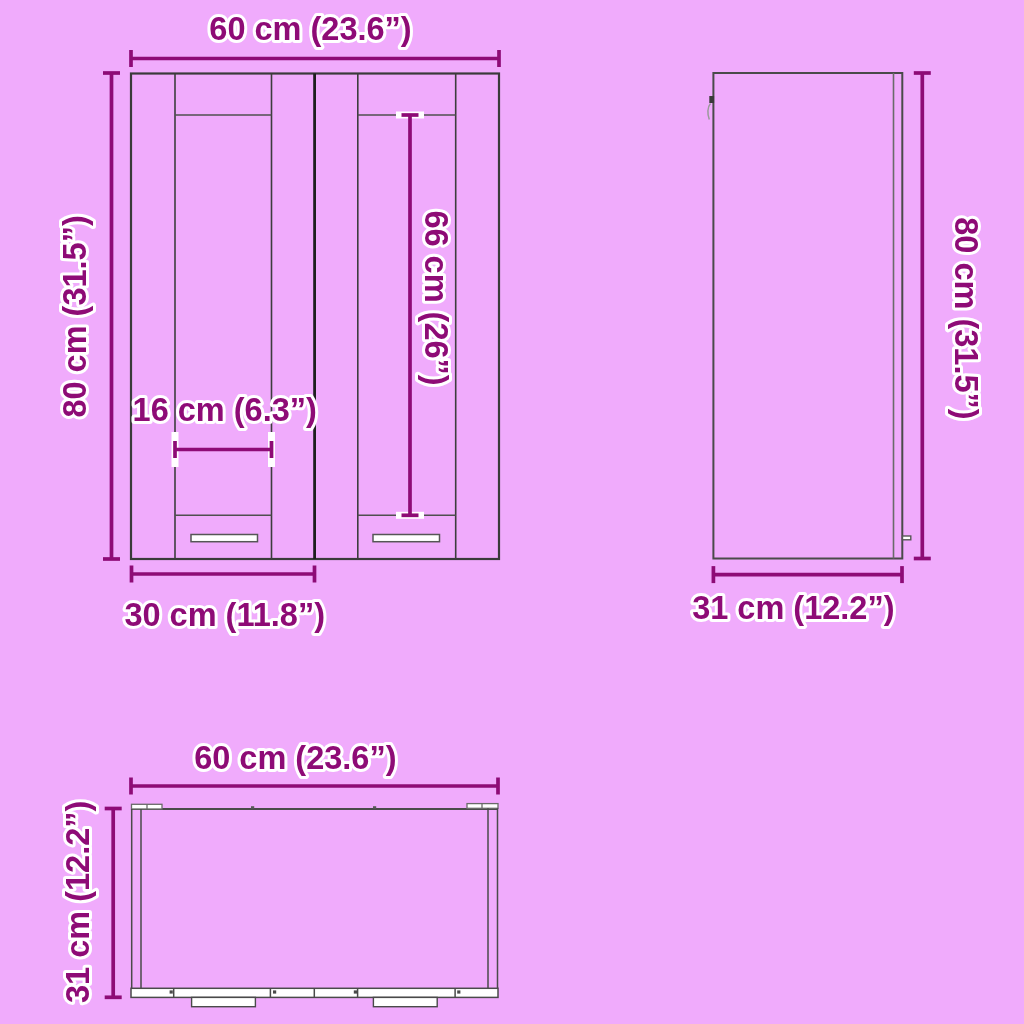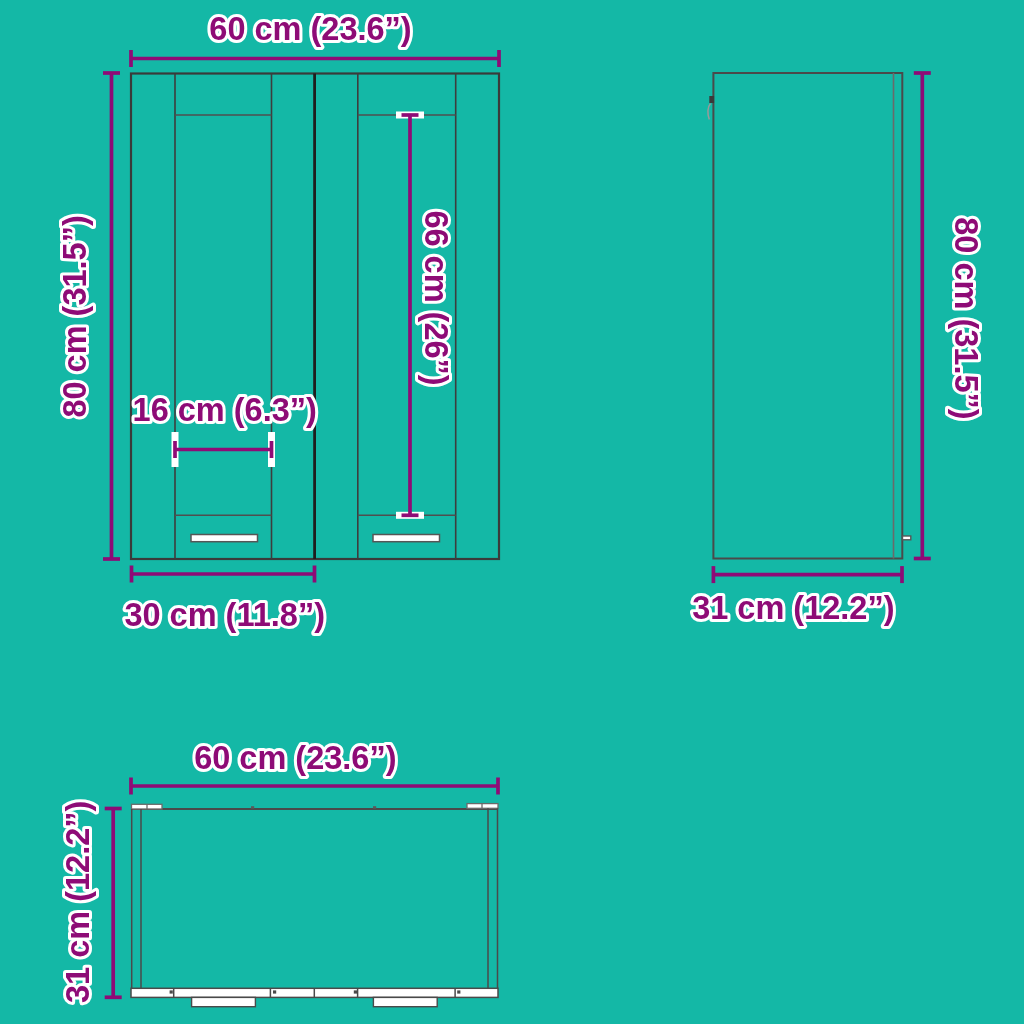--- a/index.html
+++ b/index.html
@@ -1,16 +1,16 @@
 <!DOCTYPE html>
 <html><head>
 <meta charset="utf-8">
 <style>
   html,body{margin:0;padding:0;background:#ffffff;}
-  #page{width:1024px;height:1024px;position:relative;background:#14b8a6;}
+  #page{width:1024px;height:1024px;position:relative;background:#f0abfc;}
   svg{position:absolute;top:0;left:0;}
   text{font-family:"Liberation Sans",sans-serif;font-weight:bold;fill:#8e0b76;
        paint-order:stroke;stroke:#ffffff;stroke-width:6px;stroke-linejoin:round;}
 </style>
 </head>
 <body>
 <div id="page">
 <svg width="1024" height="1024" viewBox="0 0 1024 1024">
 
   <rect x="131" y="73.5" width="368" height="485.5" fill="none" stroke="#3a3a3a" stroke-width="2.2"></rect>

